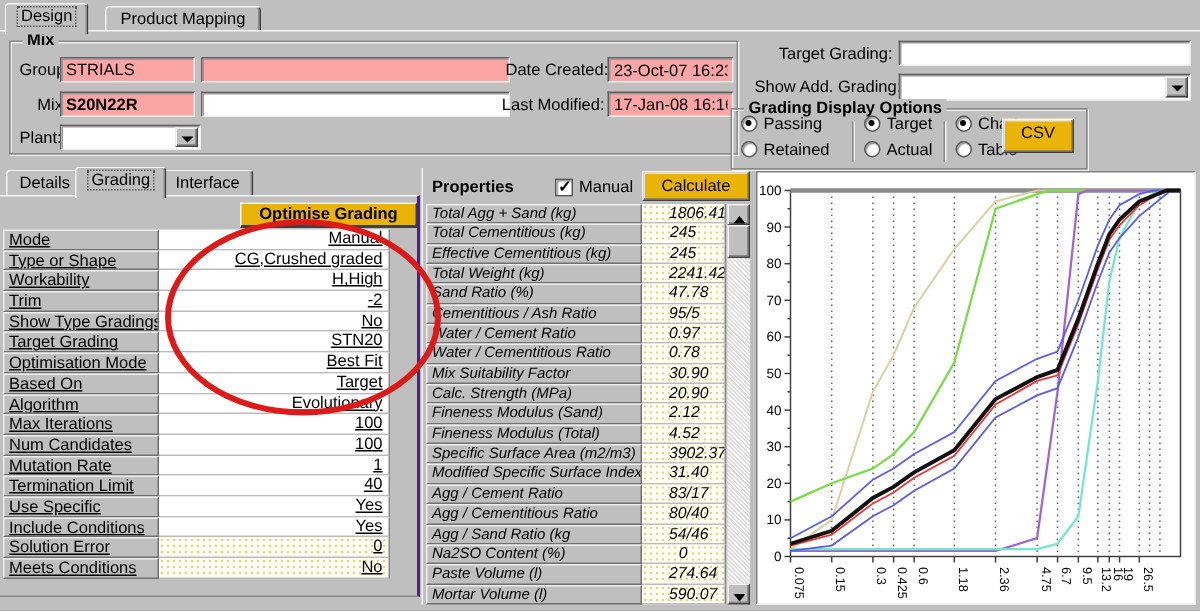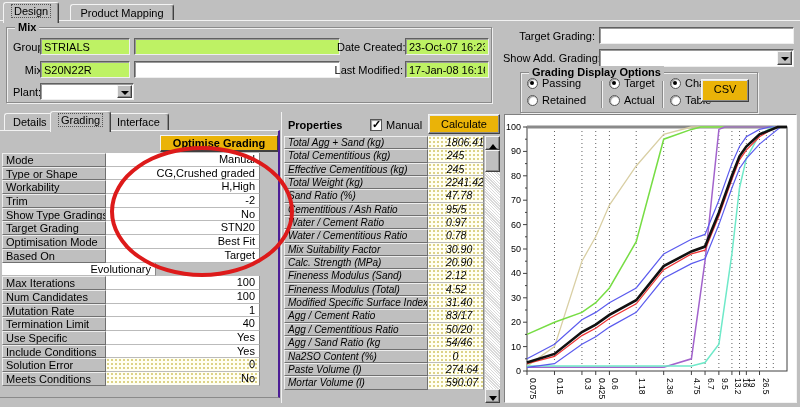--- a/index.html
+++ b/index.html
@@ -8,22 +8,22 @@
     position: relative; width: 800px; height: 407px;
     background:#bfbfbf; overflow: hidden;
     font-family:"Liberation Sans", sans-serif; font-size:11px; color:#000;
   }
   
   .raised { background:#eab308; border:1px solid; border-color:#f4f4f4 #404040 #404040 #f4f4f4;
             box-shadow: inset -1px -1px 0 #8a8a8a, inset 1px 1px 0 #e4e4e4; }
   .field { position:absolute; background:#fff; border:1px solid; height:17px;
            border-color:#606060 #eee #eee #606060; box-shadow: inset 1px 1px 0 #9a9a9a;
            font-family:"Liberation Sans",sans-serif; font-size:11px; padding:1px 3px; color:#000; }
-  .field.gray { background:#bef264; }
-  .field.bold { font-weight:normal; }
+  .field.gray { background:#fca5a5; }
+  .field.bold { font-weight:bold; }
   .groupbox { position:absolute; border:1px solid #8a8a8a;
               box-shadow: inset 1px 1px 0 #efefef, 1px 1px 0 #efefef; }
   .grouplegend { position:absolute; top:-7px; left:8px; background:#bfbfbf; padding:0 3px; font-weight:bold; }
   .tab { position:absolute; height:18px; background:#bfbfbf; padding:2px 8px 0 8px; text-align:center;
          border:1px solid; border-bottom:none; border-color:#f4f4f4 #404040 #404040 #f4f4f4;
          border-top-left-radius:3px; border-top-right-radius:3px;
          box-shadow: inset -1px 0 0 #8a8a8a; cursor:default; }
   .tab.active { height:21px; z-index:5; }
   .tab.active .focusdot { outline:1px dotted #555; display:block; padding:0 2px; }
   .dropbtn { position:absolute; top:1px; right:1px; bottom:1px; width:15px;
@@ -43,21 +43,21 @@
           background-size:4px 4px; }
   
   .pagetopedge { position:absolute; top:20px; left:0; width:800px; height:2px;
                  background:#bfbfbf; border-top:1px solid #f2f2f2; z-index:2; }
   .lbl { position:absolute; white-space:nowrap; }
   
   .leftpanel { position:absolute; left:0; top:130px; width:280px; height:268px;
                border-top:1px solid #f2f2f2; border-right:2px solid #4c1d95; border-bottom:1px solid #8a8a8a; }
   .og-header { position:absolute; left:160px; top:4px; width:118px; height:17px; text-align:center;
                font-weight:bold; padding-top:1px; border-bottom:2px solid #404040; }
-  .og-rows { position:absolute; left:2px; top:22px; width:276px; }
+  .og-rows { position:absolute; left:2px; top:22px; width:276px;text-decoration:underline; }
   .og-row { display:flex; height:13.7px; }
   .og-label { width:104px; background:#bfbfbf; border:1px solid; border-color:#eee #707070 #707070 #eee;
               padding:0 3px; font-size:11px; line-height:12px; overflow:hidden; white-space:nowrap; }
   .og-value { width:154px; background:#fff; border-right:1px solid #888; border-bottom:1px solid #bbb;
               padding:0 4px; font-size:11px; line-height:13px; text-align:right; overflow:hidden; white-space:nowrap; }
   .og-row.hl .og-value { background-color:#fffff2;
           background-image: radial-gradient(#ddd387 25%, rgba(0,0,0,0) 26%); background-size:4px 4px; }
   
   .propspanel { position:absolute; left:281px; top:112px; width:220px; height:291px;
                 border-left:1px solid #f2f2f2; }
@@ -131,21 +131,21 @@
   <input class="field" style="left: 599px; top: 27px; width: 195px;" value="">
 
   <span class="lbl" style="left:503px; top:52px; width:92px; text-align:right;">Show Add. Grading:</span>
   <div class="field" style="left:599px; top:49px; width:195px; height:18px;">
     <span></span>
     <span class="dropbtn">
         <i></i>
       </span>
   </div>
 
-  <div class="groupbox" style="left:520px; top:72px; width:238px; height:41px;">
+  <div class="groupbox" style="left:487px; top:72px; width:238px; height:41px;">
     <span class="grouplegend">Grading Display Options</span>
     <div class="radio-row" style="left:6px; top:4px;">
       <span class="radio on"></span><span class="rlabel">Passing</span>
     </div>
     <div class="radio-row" style="left:6px; top:21px;">
       <span class="radio"></span><span class="rlabel">Retained</span>
     </div>
     <div class="gdo-divider" style="left:80px;"></div>
     <div class="radio-row" style="left:88px; top:4px;">
       <span class="radio on"></span><span class="rlabel">Target</span>
@@ -205,20 +205,21 @@
         </div>
         <div class="og-row">
           <div class="og-label">Optimisation Mode</div>
           <div class="og-value">Best Fit</div>
         </div>
         <div class="og-row">
           <div class="og-label">Based On</div>
           <div class="og-value">Target</div>
         </div>
         <div class="og-row">
+          <div class="og-label">Algorithm</div>
           <div class="og-value">Evolutionary</div>
         </div>
         <div class="og-row">
           <div class="og-label">Max Iterations</div>
           <div class="og-value">100</div>
         </div>
         <div class="og-row">
           <div class="og-label">Num Candidates</div>
           <div class="og-value">100</div>
         </div>
@@ -299,30 +300,34 @@
         </div>
         <div class="prop-row">
           <div class="prop-label">Fineness Modulus (Sand)</div>
           <div class="prop-value ydot">2.12</div>
         </div>
         <div class="prop-row">
           <div class="prop-label">Fineness Modulus (Total)</div>
           <div class="prop-value ydot">4.52</div>
         </div>
         <div class="prop-row">
+          <div class="prop-label">Specific Surface Area (m2/m3)</div>
+          <div class="prop-value ydot">3902.37</div>
+        </div>
+        <div class="prop-row">
           <div class="prop-label">Modified Specific Surface Index</div>
           <div class="prop-value ydot">31.40</div>
         </div>
         <div class="prop-row">
           <div class="prop-label">Agg / Cement Ratio</div>
           <div class="prop-value ydot">83/17</div>
         </div>
         <div class="prop-row">
           <div class="prop-label">Agg / Cementitious Ratio</div>
-          <div class="prop-value ydot">50/20</div>
+          <div class="prop-value ydot">80/40</div>
         </div>
         <div class="prop-row">
           <div class="prop-label">Agg / Sand Ratio (kg</div>
           <div class="prop-value ydot">54/46</div>
         </div>
         <div class="prop-row">
           <div class="prop-label">Na2SO Content (%)</div>
           <div class="prop-value ydot">0</div>
         </div>
         <div class="prop-row">

